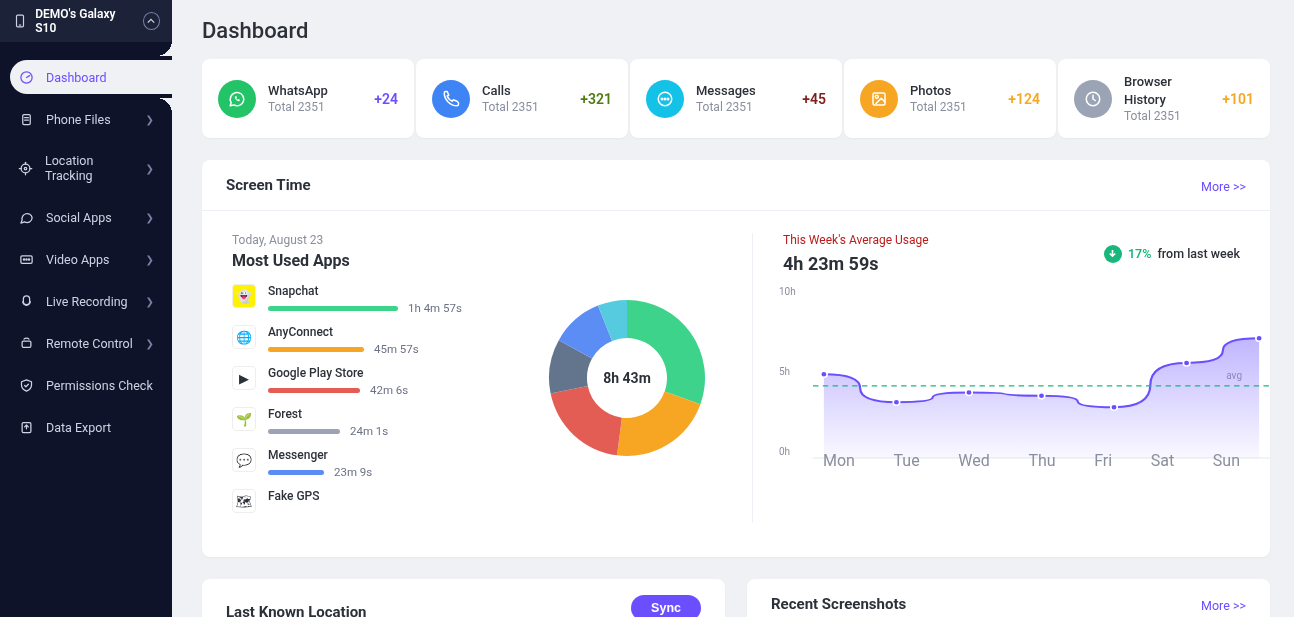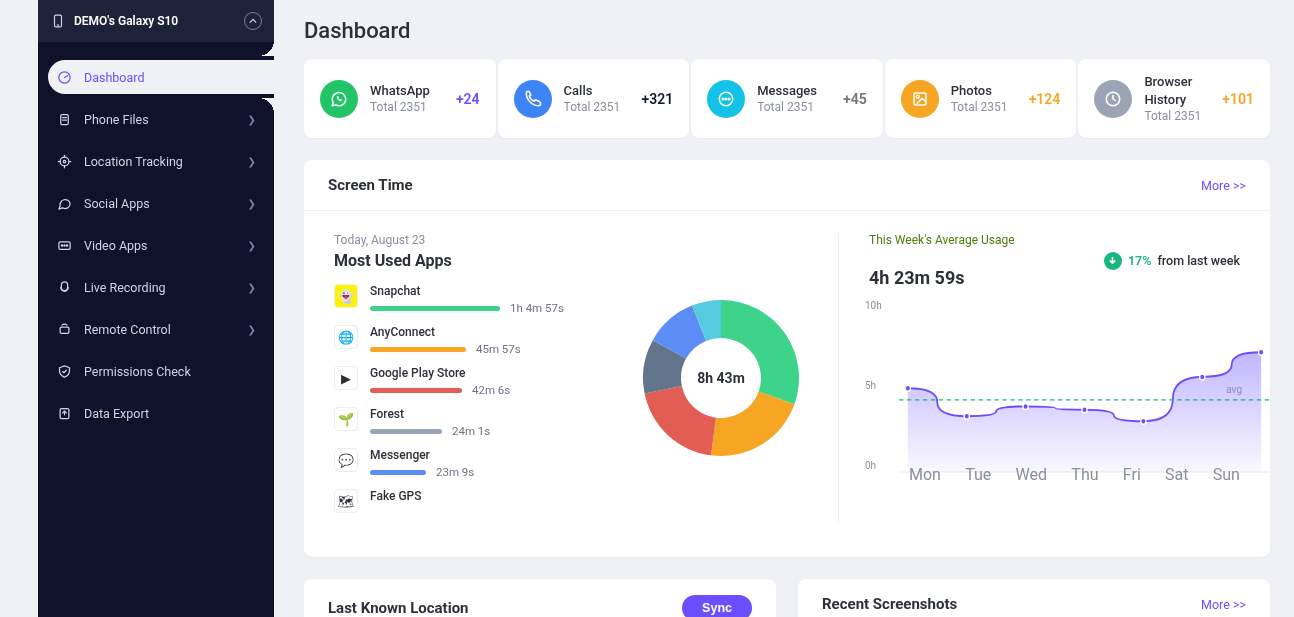--- a/index.html
+++ b/index.html
@@ -1,19 +1,19 @@
 <!DOCTYPE html>
 <html><head>
 <meta charset="utf-8">
 <style>
   * { box-sizing: border-box; margin: 0; padding: 0; }
   body { font-family: -apple-system, "Segoe UI", Roboto, Arial, sans-serif; background:#f0f1f5; color:#2c3038; width:1294px; height:617px; overflow:hidden; }
   .app { display:flex; height:100%; }
   
-  .sidebar { width:236px; background:#0e1329; color:#cdd3e4; display:flex; flex-direction:column; border-top-right-radius:40px; position:relative;margin-left:38px; }
+  .sidebar { width:172px; background:#0e1329; color:#cdd3e4; display:flex; flex-direction:column; border-top-right-radius:40px; position:relative; }
   .device-bar { background:#1c2237; height:42px; display:flex; align-items:center; padding:0 12px; gap:8px; font-size:12px; font-weight:600; color:#fff; }
   .device-bar .chev { margin-left:auto; width:18px; height:18px; border-radius:50%; border:1px solid #7780a6; display:flex; align-items:center; justify-content:center; font-size:10px; }
   .nav { padding-top:14px; }
   .nav-item { display:flex; align-items:center; gap:12px; padding:13px 18px; font-size:12.5px; cursor:pointer; color:#cdd3e4; position:relative; }
   .nav-item.active { color:#6b4fff; }
   .nav-item.active .nav-bg { position:absolute; left:10px; right:0; top:4px; bottom:4px; background:#f0f1f5; border-top-left-radius:20px; border-bottom-left-radius:20px; z-index:0; }
   .nav-item.active::before { content:""; position:absolute; right:0; top:-16px; width:16px; height:16px; background:radial-gradient(circle at 0 0, transparent 16px, #f0f1f5 16px); }
   .nav-item.active::after  { content:""; position:absolute; right:0; bottom:-16px; width:16px; height:16px; background:radial-gradient(circle at 0 100%, transparent 16px, #f0f1f5 16px); }
   .nav-item > * { position:relative; z-index:1; }
   .nav-icon { width:16px; height:16px; display:inline-flex; align-items:center; justify-content:center; }
@@ -22,40 +22,40 @@
   .main { flex:1; padding:18px 24px 0 30px; overflow:hidden; }
   .page-title { font-size:22px; font-weight:500; color:#2c3038; margin-bottom:16px; }
   .stat-row { display:flex; gap:2px; margin-bottom:22px; }
   .stat-card { background:#fff; border-radius:8px; flex:1; padding:14px 16px; display:flex; align-items:center; gap:12px; box-shadow:0 1px 2px rgba(0,0,0,0.04); }
   .stat-icon { width:38px; height:38px; border-radius:50%; display:flex; align-items:center; justify-content:center; color:#fff; flex-shrink:0; }
   .stat-text { font-size:13px; line-height:1.35; }
   .stat-name { font-weight:500; color:#2c3038; }
   .stat-total { color:#8a8f9e; font-size:12px; }
   .stat-delta { margin-left:auto; font-weight:600; font-size:14px; }
   .panel { background:#fff; border-radius:8px; box-shadow:0 1px 2px rgba(0,0,0,0.04); }
-  .panel-head { display:flex; align-items:center; justify-content:space-between; padding:16px 24px; border-bottom:1px solid #eef0f5; }
+  .panel-head { display:flex; align-items:flex-end; justify-content:space-between; padding:16px 24px; border-bottom:1px solid #eef0f5; }
   .panel-head h2 { font-size:15px; font-weight:700; color:#2c3038; }
   .more-link { color:#6b4fff; font-size:12.5px; cursor:pointer; }
-  .screen-time-body { display:flex; padding:22px 30px 34px; gap:12px; }
+  .screen-time-body { display:flex; padding:22px 30px 34px; gap:20px; }
   .apps-col { width:270px; }
   .today-label { font-size:12px; color:#8a8f9e; margin-bottom:4px; }
   .most-used { font-size:16px; font-weight:700; color:#2c3038; margin-bottom:14px; }
   .app-row { display:flex; align-items:flex-start; gap:12px; margin-bottom:10px; font-size:12px; }
   .app-square { width:24px; height:24px; border-radius:4px; flex-shrink:0; display:flex; align-items:center; justify-content:center; font-size:13px; }
   .app-info { flex:1; }
   .app-name { font-weight:500; margin-bottom:3px; }
   .app-bar-wrap { display:flex; align-items:center; gap:10px; }
   .app-bar { height:5px; border-radius:3px; }
   .app-time { color:#6c7184; font-size:11.5px; white-space:nowrap; }
   .donut-col { width:210px; display:flex; align-items:center; justify-content:center; }
   .donut-wrap { position:relative; width:160px; height:160px; }
   .donut-center { position:absolute; top:50%; left:50%; transform:translate(-50%,-50%); width:76px; height:76px; background:#fff; border-radius:50%; display:flex; align-items:center; justify-content:center; font-weight:700; font-size:14px; color:#2c3038; }
   .usage-col { flex:1; border-left:1px solid #eef0f5; padding-left:30px; }
   .usage-head { display:flex; align-items:center; justify-content:space-between; margin-bottom:12px; }
-  .usage-sub { font-size:12px; color:#4d7c0f; margin-bottom:20px; }
+  .usage-sub { font-size:12px; color:#b91c1c; margin-bottom:6px; }
   .usage-big { font-size:18px; font-weight:700; color:#2c3038; }
   .delta-pill { display:flex; align-items:center; gap:6px; font-size:12.5px; }
   .delta-circle { width:18px; height:18px; border-radius:50%; background:#1ab77c; color:#fff; display:flex; align-items:center; justify-content:center; font-size:10px; }
   .delta-pct { color:#1ab77c; font-weight:600; }
   .delta-rest { color:#2c3038; font-weight:500; }
   .chart-area { position:relative; height:180px; }
   .y-label { position:absolute; left:-4px; font-size:10px; color:#8a8f9e; }
   .x-labels { position:absolute; bottom:-4px; left:40px; right:0; display:flex; justify-content:space-between; font-size:16px; color:#8a8f9e; }
   .avg-tag { position:absolute; right:-2px; font-size:10px; color:#8a8f9e; }
   .lower-row { display:flex; gap:22px; margin-top:22px; }
@@ -200,36 +200,36 @@
         <div class="stat-card">
           <div class="stat-icon" style="background:#3f84f4">
             <svg width="18" height="18" viewBox="0 0 24 24" fill="none" stroke="#fff" stroke-width="2" stroke-linecap="round" stroke-linejoin="round">
               <path d="M22 17v2a2 2 0 0 1-2 2c-9 0-17-8-17-17a2 2 0 0 1 2-2h2l2 5-2 1c1 3 4 6 7 7l1-2 5 2z"></path>
             </svg>
           </div>
   <div class="stat-text">
             <div class="stat-name">Calls</div>
   <div class="stat-total">Total 2351</div>
           </div>
-  <div class="stat-delta" style="color:#0f172a">+321</div>
+  <div class="stat-delta" style="color:#4d7c0f">+321</div>
         </div>
         <div class="stat-card">
           <div class="stat-icon" style="background:#14c1e7">
             <svg width="18" height="18" viewBox="0 0 24 24" fill="none" stroke="#fff" stroke-width="2" stroke-linecap="round" stroke-linejoin="round">
               <circle cx="12" cy="12" r="9"></circle>
               <circle cx="8" cy="12" r="1" fill="#fff"></circle>
               <circle cx="12" cy="12" r="1" fill="#fff"></circle>
               <circle cx="16" cy="12" r="1" fill="#fff"></circle>
             </svg>
           </div>
   <div class="stat-text">
             <div class="stat-name">Messages</div>
   <div class="stat-total">Total 2351</div>
           </div>
-  <div class="stat-delta" style="color:#737373">+45</div>
+  <div class="stat-delta" style="color:#7f1d1d">+45</div>
         </div>
         <div class="stat-card">
           <div class="stat-icon" style="background:#f6a623">
             <svg width="18" height="18" viewBox="0 0 24 24" fill="none" stroke="#fff" stroke-width="2" stroke-linecap="round" stroke-linejoin="round">
               <rect x="4" y="4" width="16" height="16" rx="2"></rect>
               <circle cx="9" cy="9" r="2"></circle>
               <path d="M20 16l-5-5-7 7"></path>
             </svg>
           </div>
   <div class="stat-text">

